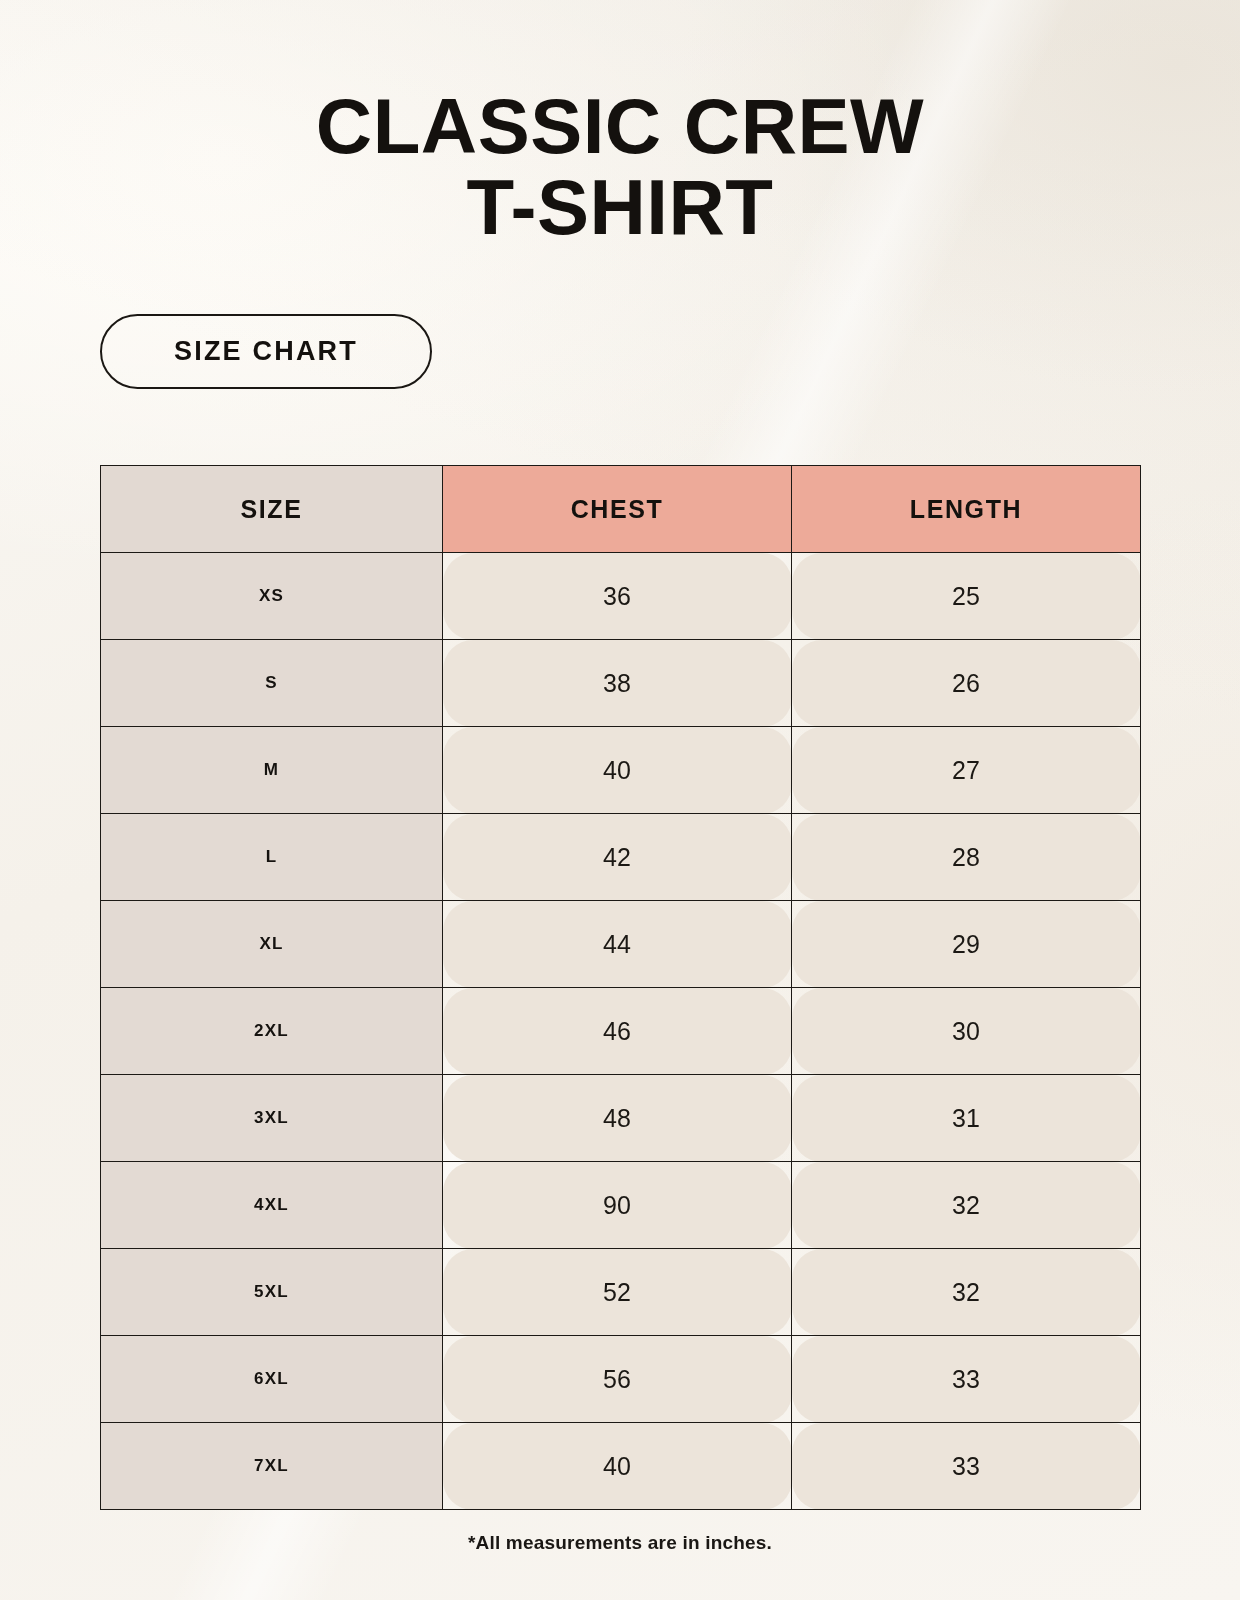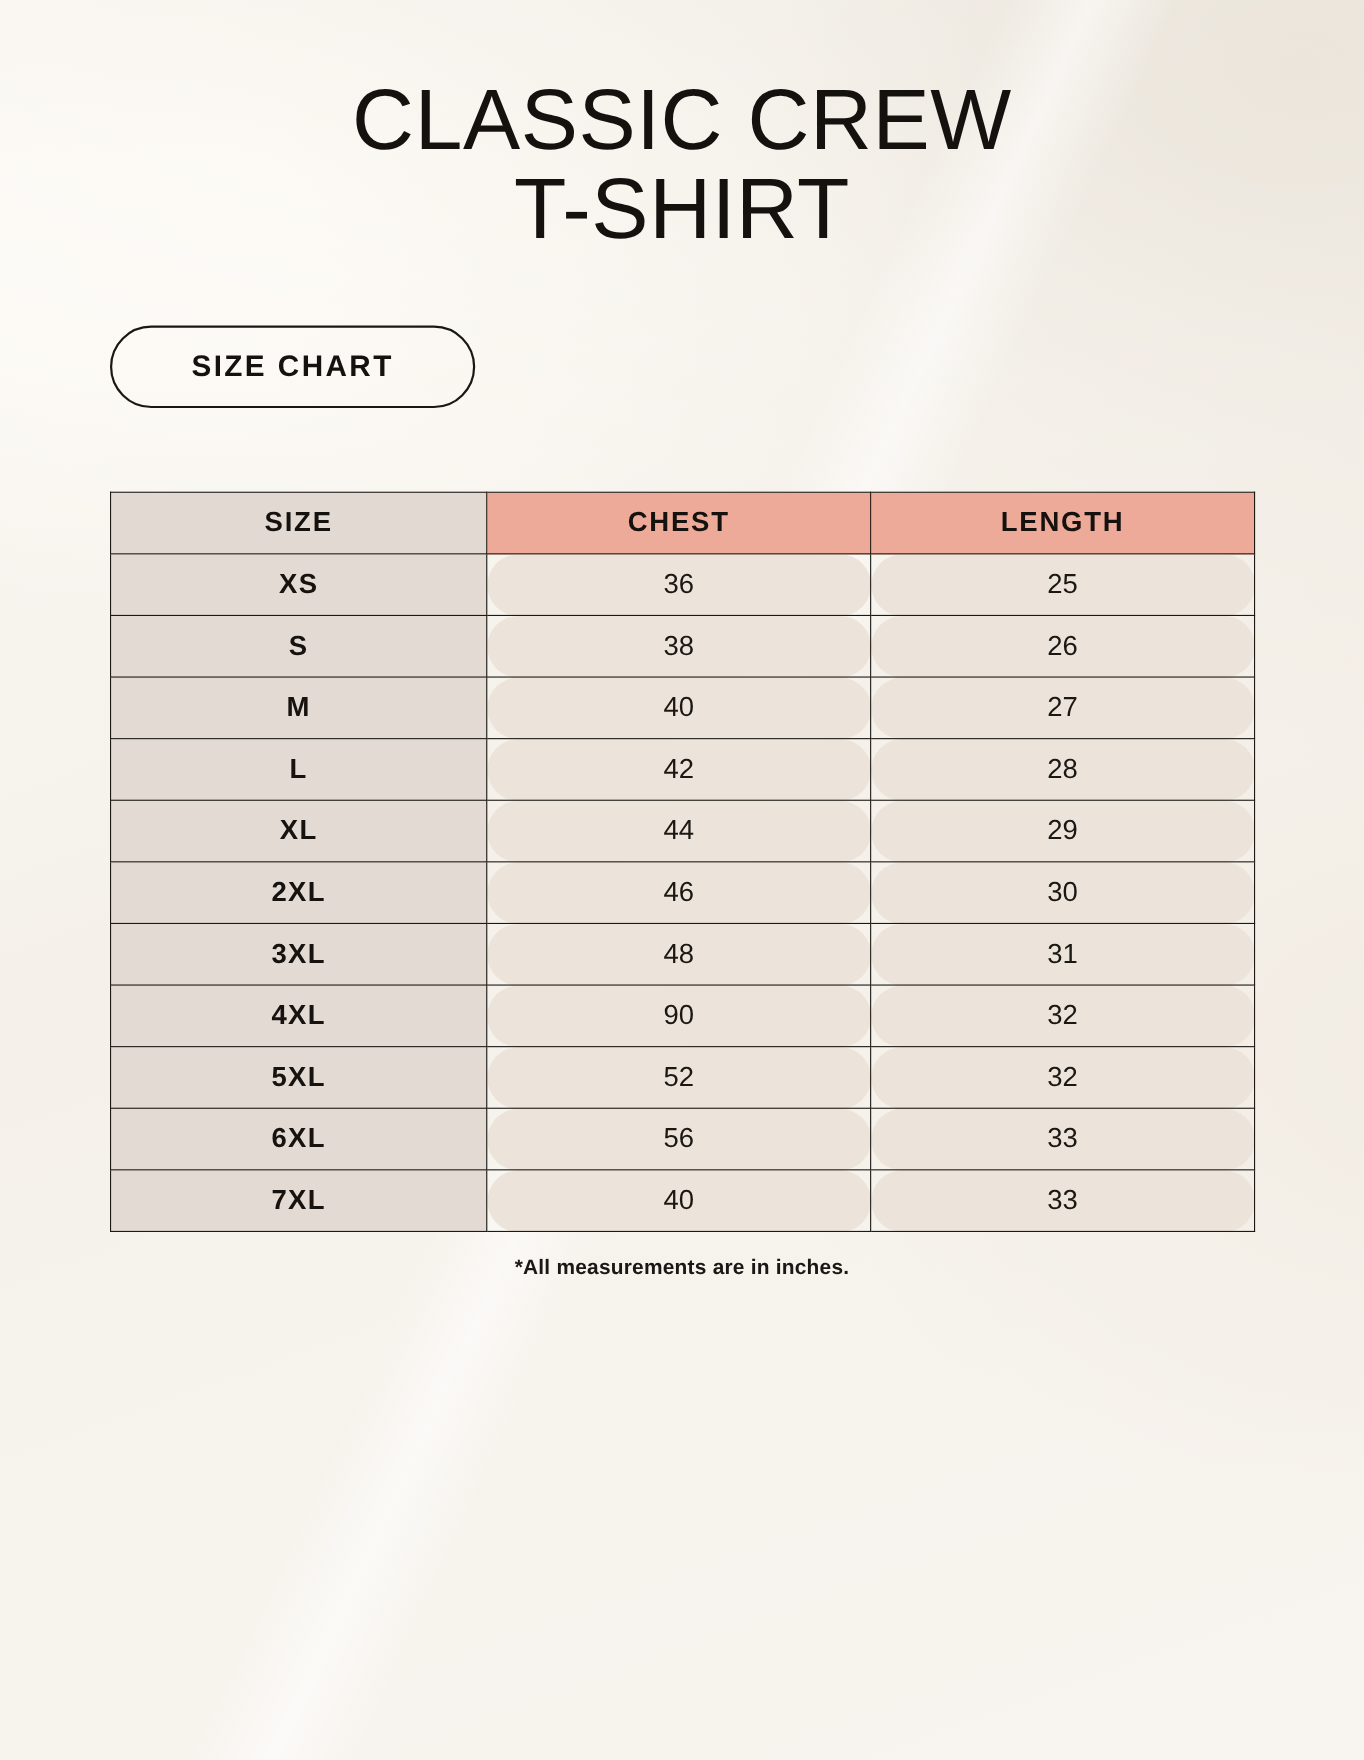--- a/index.html
+++ b/index.html
@@ -35,26 +35,26 @@
 
   .page {
     position: relative;
     width: 1240px;
     height: 1600px;
     padding: 0 100px;
   }
 
   .title {
     margin: 0;
-    padding-top: 68px;
+    padding-top: 86px;
     text-align: center;
     font-size: 78px;
     line-height: 1.04;
     letter-spacing: 0.5px;
-    font-weight: 400;
+    font-weight: 700;
     color: #14110e;
     white-space: pre-line;
   }
 
   .badge-wrap {
     display: flex;
     margin-top: 66px;
   }
   .badge {
     border: 2px solid #1a1713;
@@ -70,41 +70,41 @@
   .table-wrap { margin-top: 76px; }
 
   table.size-table {
     width: 1040px;
     border-collapse: collapse;
     table-layout: fixed;
   }
   table.size-table th,
   table.size-table td {
     border: 1.5px solid #1c1915;
-    height: 56px;
+    height: 87px;
     text-align: center;
     vertical-align: middle;
   }
   col.c-size { width: 342px; }
   col.c-chest { width: 349px; }
   col.c-length { width: 349px; }
 
   thead th {
     font-size: 25px;
     font-weight: 700;
     letter-spacing: 1.6px;
     color: #14110e;
   }
   thead th.h-size { background: #e2d9d2; }
   thead th.h-chest,
   thead th.h-length { background: #edaa99; }
 
   tbody td.c-label {
     background: #e3dad3;
-    font-size: 25px;
+    font-size: 17px;
     font-weight: 700;
     letter-spacing: 1.2px;
   }
   tbody td.c-val {
     background: #ece4da;
     font-size: 25px;
     font-weight: 400;
     color: #1b1814;
     border-radius: 30px;
   }

